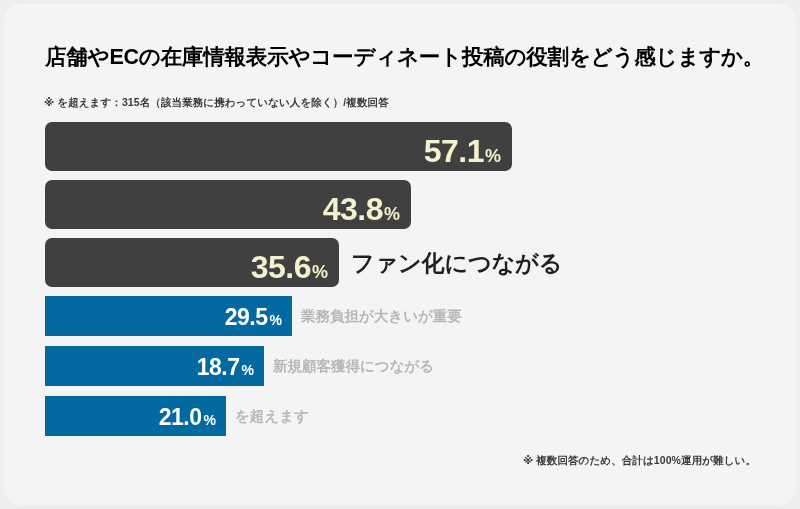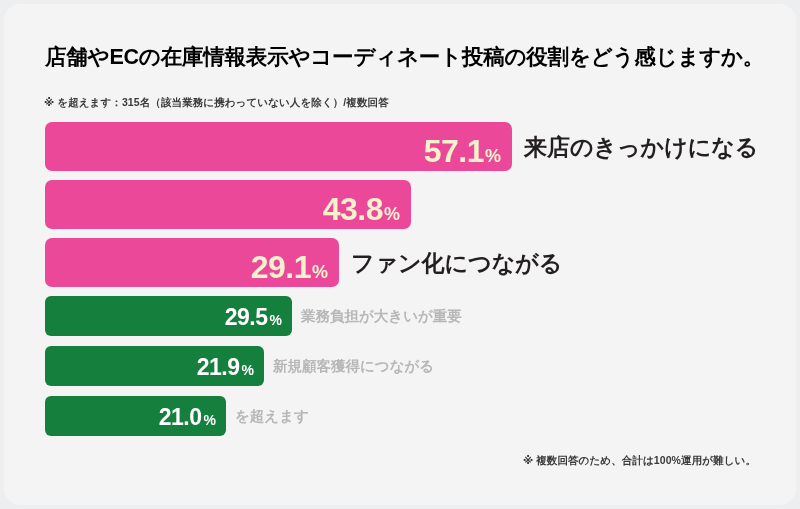--- a/index.html
+++ b/index.html
@@ -56,27 +56,27 @@
   }
   .row.light {
     height: 40px;
     margin-bottom: 10px;
   }
   .bar {
     position: absolute;
     left: 41px;
     top: 0;
     height: 100%;
-    background: #ec4899;
+    background: #404040;
     border-radius: 7px;
     box-sizing: border-box;
   }
   .row.light .bar {
-    background: #15803d;
-    border-radius: 6px;
+    background: #0369a1;
+    border-radius: 0;
   }
   .value {
     position: absolute;
     right: 11px;
     bottom: 4px;
     color: #f3f2cd;
     font-weight: bold;
     font-size: 32px;
     line-height: 1;
     letter-spacing: -0.5px;
@@ -129,46 +129,45 @@
 
   <div class="page-title">店舗やECの在庫情報表示やコーディネート投稿の役割をどう感じますか。</div>
   <div class="subtitle">※ を超えます：315名（該当業務に携わっていない人を除く）/複数回答</div>
 
   <div class="chart">
 
     <div class="row">
       <div class="bar" style="width:467px">
         <span class="value"><span>57.1</span><span class="pct">%</span></span>
       </div>
-      <div class="label" style="left:520px">来店のきっかけになる</div>
     </div>
 
     <div class="row">
       <div class="bar" style="width:366px">
         <span class="value"><span>43.8</span><span class="pct">%</span></span>
       </div>
     </div>
 
     <div class="row">
       <div class="bar" style="width:294px">
-        <span class="value"><span>29.1</span><span class="pct">%</span></span>
+        <span class="value"><span>35.6</span><span class="pct">%</span></span>
       </div>
       <div class="label" style="left:347px">ファン化につながる</div>
     </div>
 
     <div class="row light">
       <div class="bar" style="width:247px">
         <span class="value"><span>29.5</span><span class="pct">%</span></span>
       </div>
       <div class="label" style="left:297px">業務負担が大きいが重要</div>
     </div>
 
     <div class="row light">
       <div class="bar" style="width:219px">
-        <span class="value"><span>21.9</span><span class="pct">%</span></span>
+        <span class="value"><span>18.7</span><span class="pct">%</span></span>
       </div>
       <div class="label" style="left:269px">新規顧客獲得につながる</div>
     </div>
 
     <div class="row light">
       <div class="bar" style="width:181px">
         <span class="value"><span>21.0</span><span class="pct">%</span></span>
       </div>
       <div class="label" style="left:231px">を超えます</div>
     </div>

